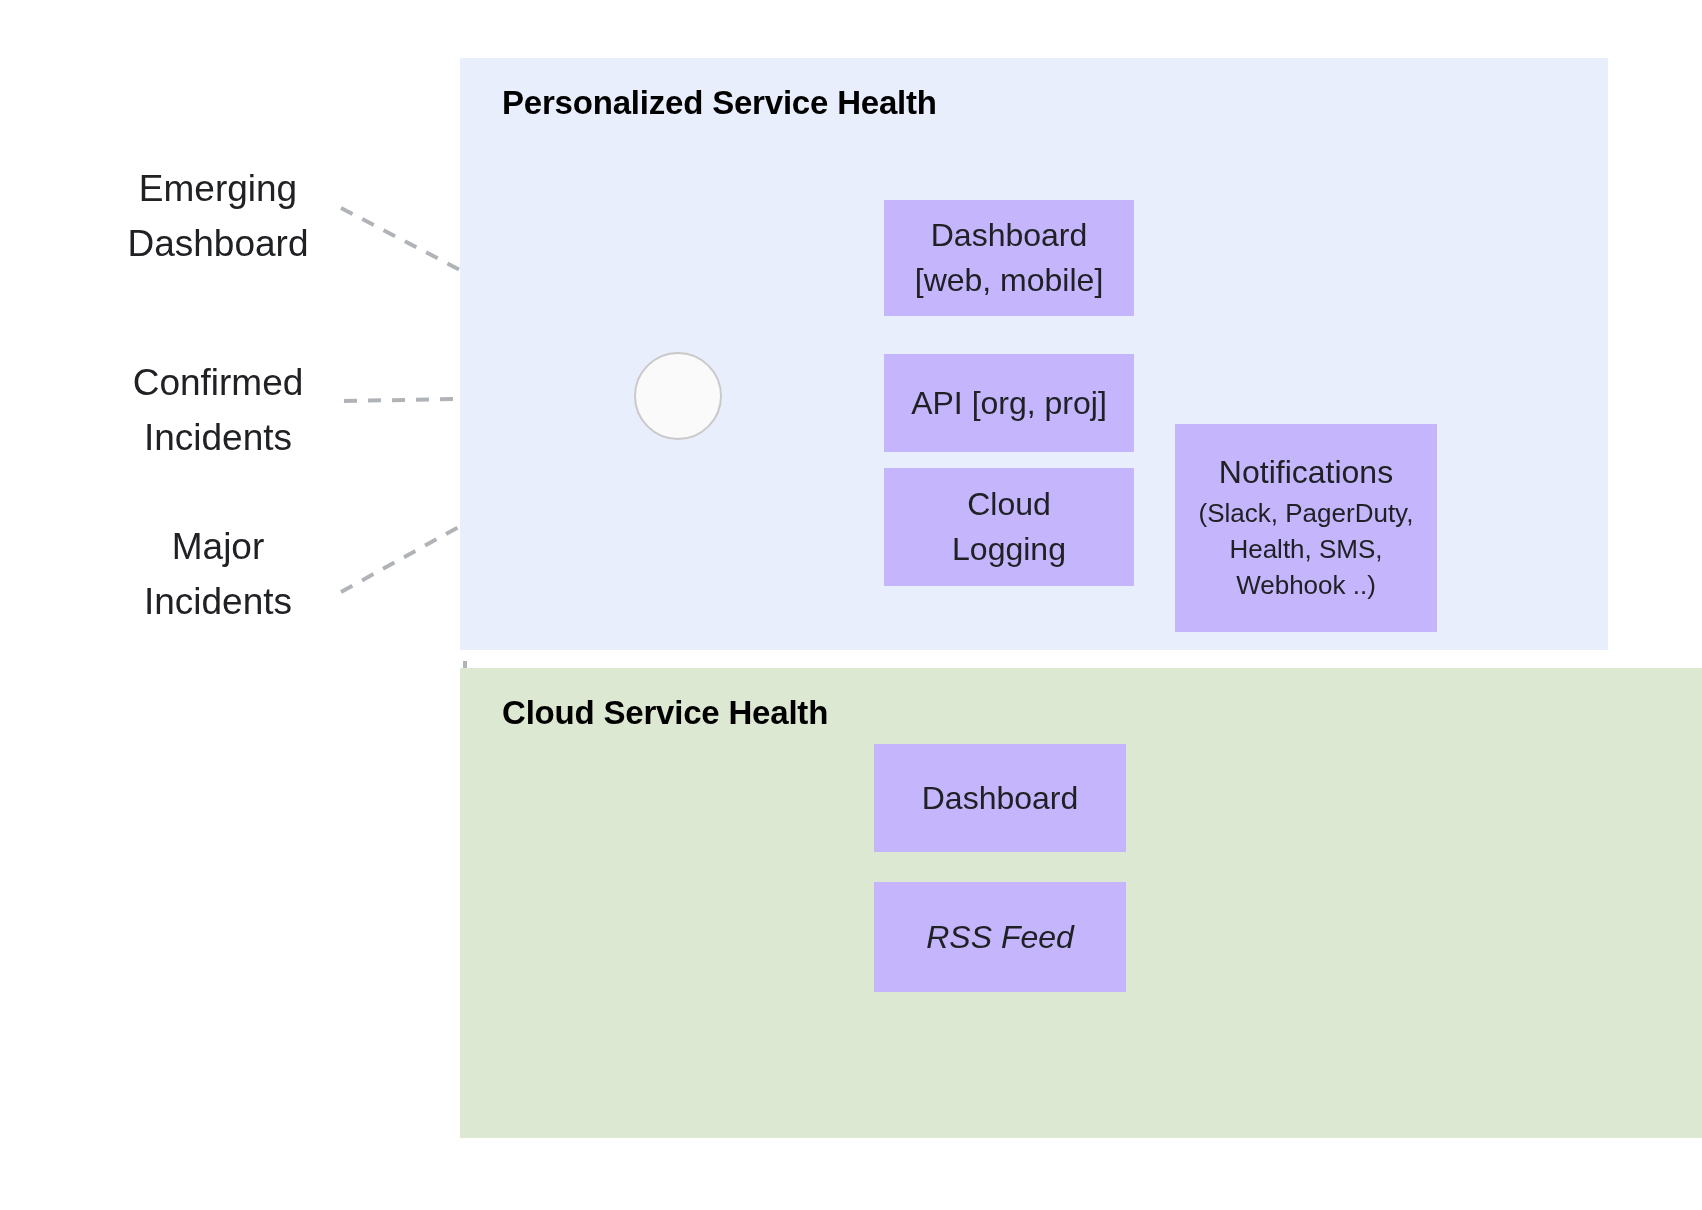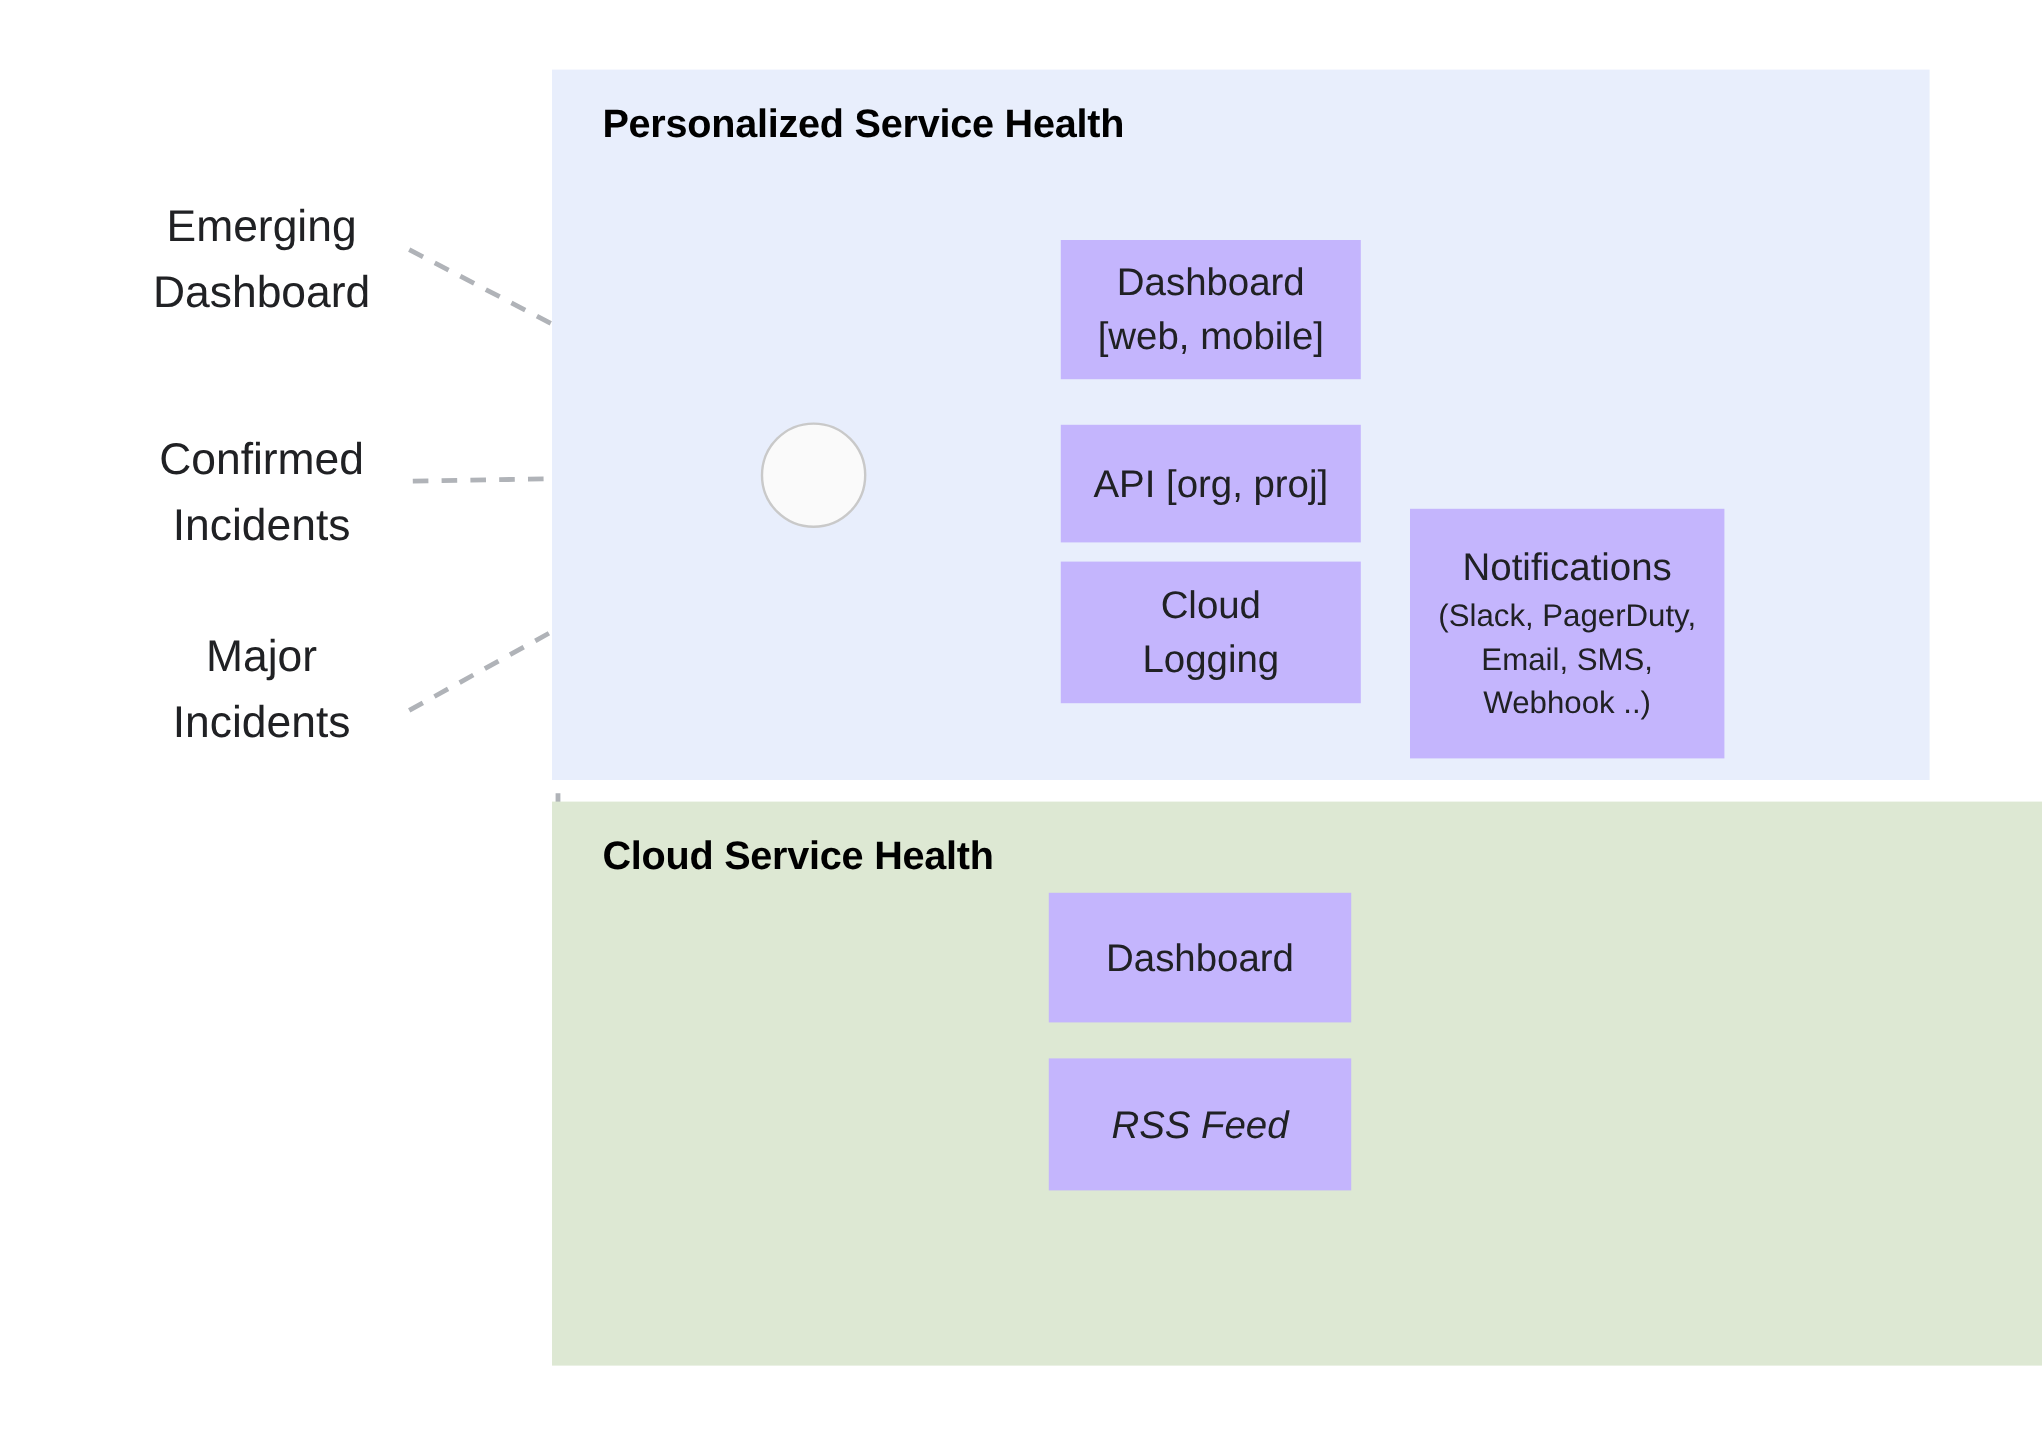--- a/index.html
+++ b/index.html
@@ -176,21 +176,21 @@
 [web, mobile]</div>
 
   <div class="node-box" id="node-api">API [org, proj]</div>
 
   <div class="node-box" id="node-cloud-logging">Cloud
 Logging</div>
 
   <div class="node-box" id="node-notifications">
     <div class="title-line">Notifications</div>
     <div class="detail-lines">(Slack, PagerDuty,
-Email, SMS,
+Health, SMS,
 Webhook ..)</div>
   </div>
 
   <div class="panel" id="panel-cloud">
     <div class="panel-title">Cloud Service Health</div>
   </div>
 
   <div class="node-box" id="node-csh-dashboard">Dashboard</div>
 
   <div class="node-box" id="node-rss-feed">RSS Feed</div>

